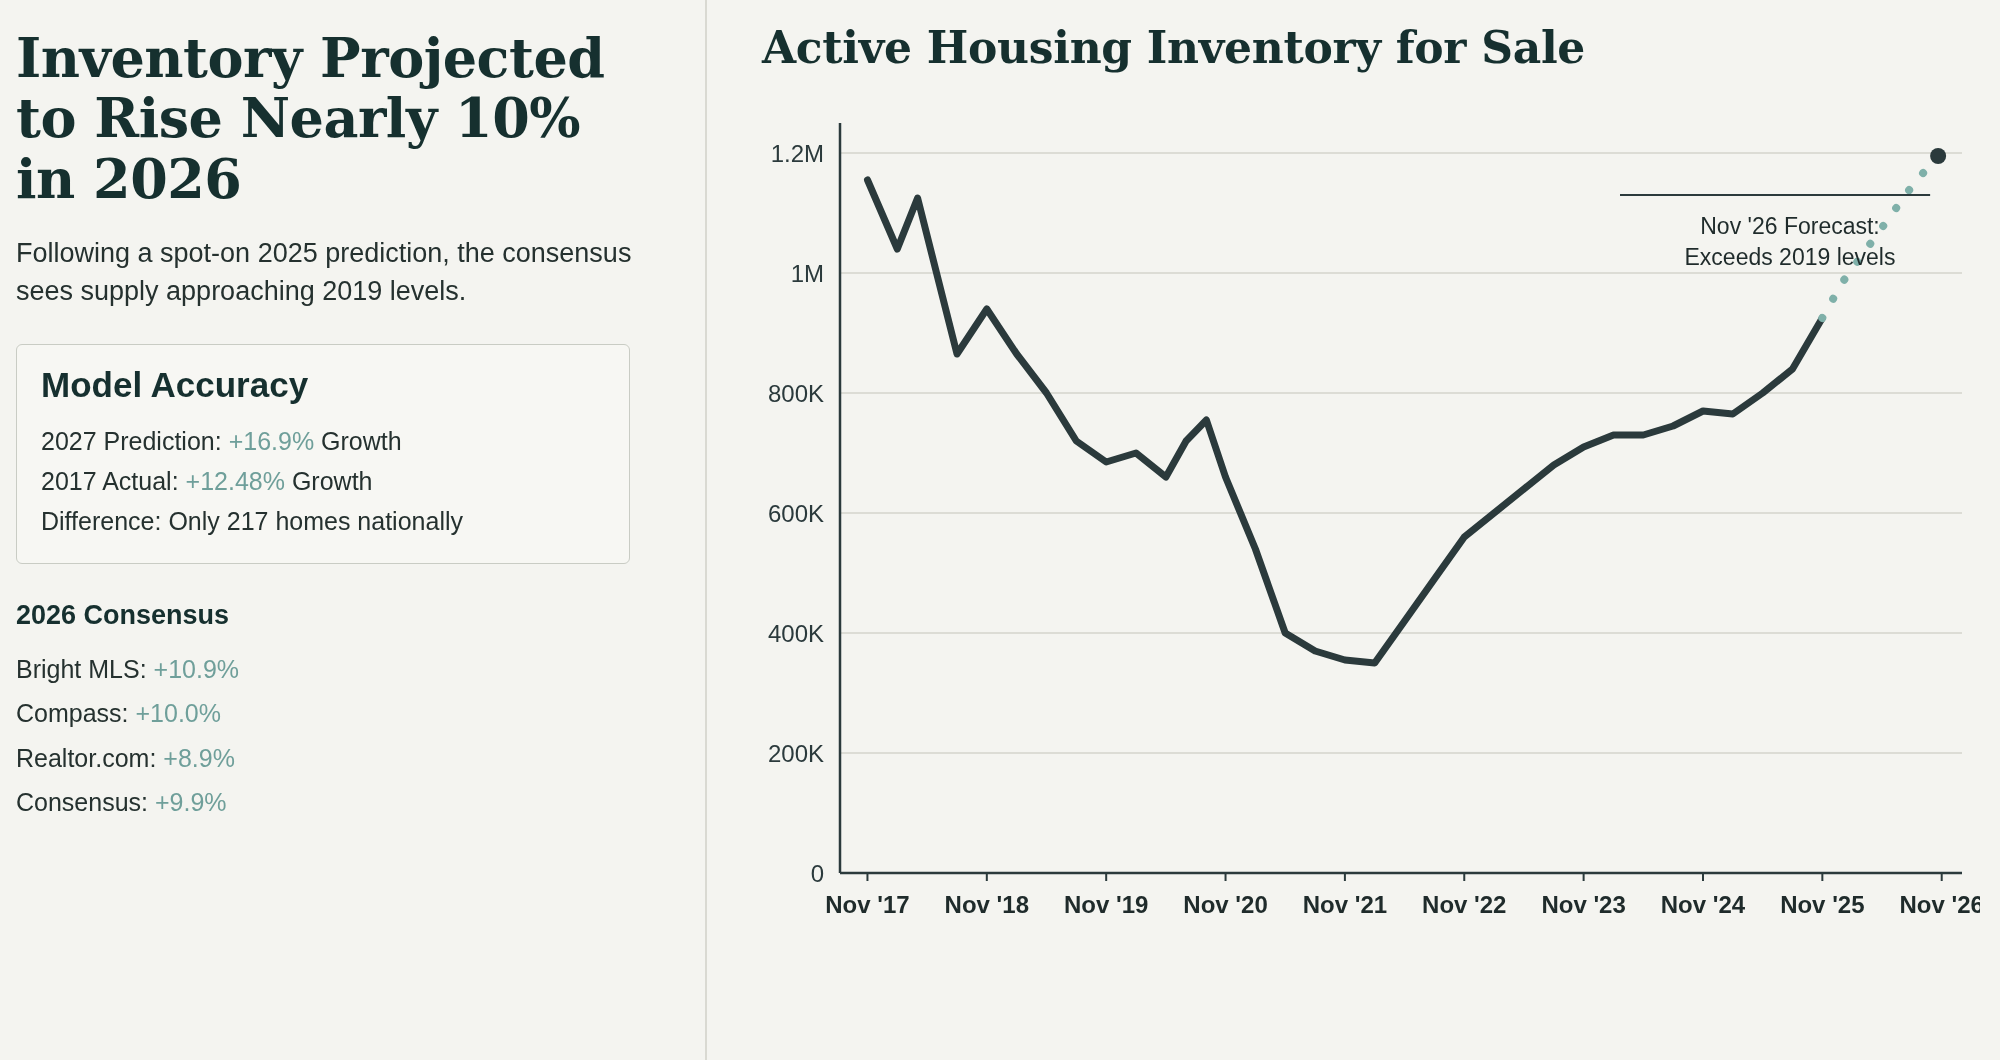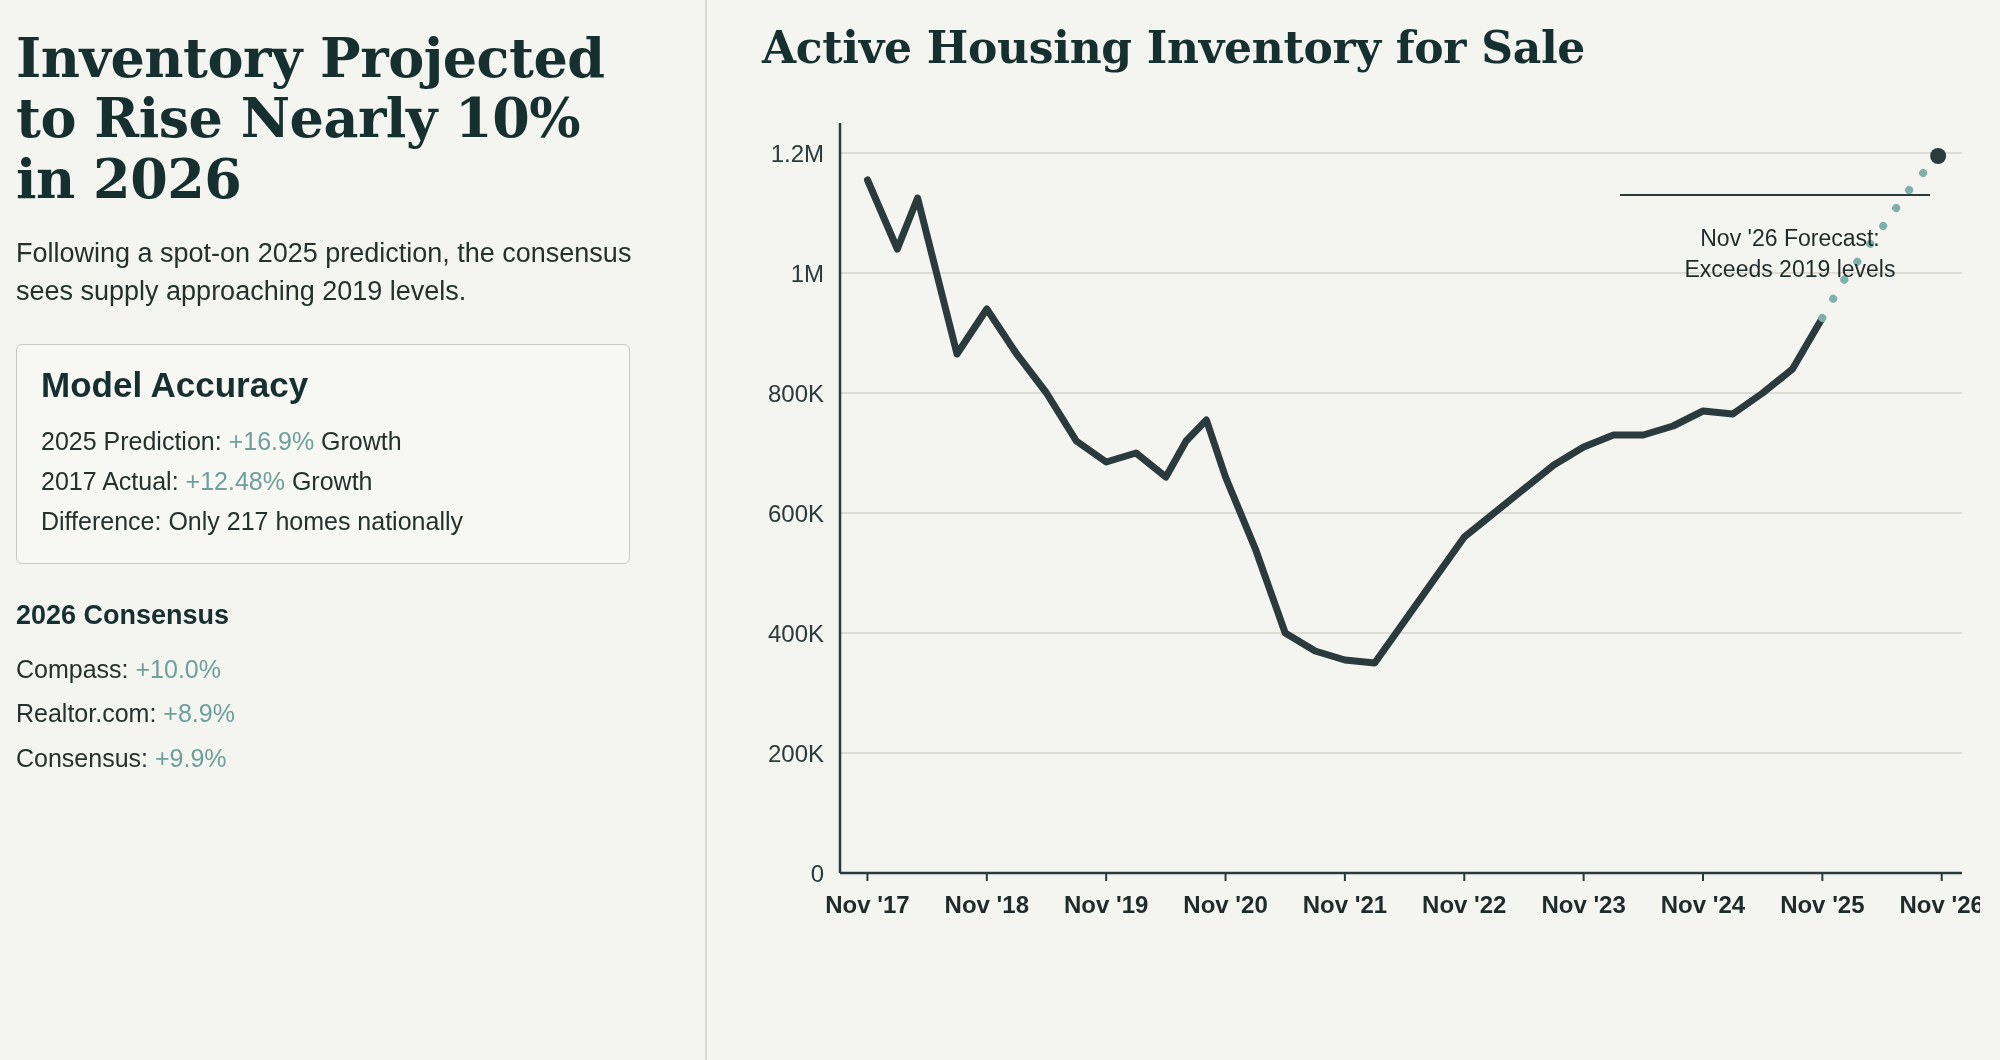--- a/index.html
+++ b/index.html
@@ -105,51 +105,54 @@
   }
   .chart-wrap {
     position: relative;
     width: 1230px;
     height: 900px;
   }
   svg { display: block; }
   .annotation {
     position: absolute;
     right: 40px;
-    top: 140px;
+    top: 128px;
     text-align: center;
     font-size: 23px;
     line-height: 1.35;
     color: #1f2b2b;
     width: 300px;
   }
 </style>
 </head>
 <body>
 
 <div class="page">
 
   <div class="left-panel">
     <h1 class="headline">Inventory Projected to Rise Nearly 10% in 2026</h1>
     <p class="subhead">Following a spot-on 2025 prediction, the consensus sees supply approaching 2019 levels.</p>
 
     <div class="accuracy-box">
       <div class="box-title">Model Accuracy</div>
       <div class="box-row">
-        <span>2025 Prediction: </span><span class="accent">+16.9%</span><span> Growth</span>
+        <span>2027 Prediction: </span><span class="accent">+16.9%</span><span> Growth</span>
       </div>
       <div class="box-row">
         <span>2017 Actual: </span><span class="accent">+12.48%</span><span> Growth</span>
       </div>
       <div class="box-row">
         <span>Difference: Only 217 homes nationally</span>
       </div>
     </div>
 
     <div class="consensus-title">2026 Consensus</div>
+    <div class="consensus-row">
+      <span>Bright MLS: </span><span class="accent">+10.9%</span>
+    </div>
     <div class="consensus-row">
       <span>Compass: </span><span class="accent">+10.0%</span>
     </div>
     <div class="consensus-row">
       <span>Realtor.com: </span><span class="accent">+8.9%</span>
     </div>
     <div class="consensus-row">
       <span>Consensus: </span><span class="accent">+9.9%</span>
     </div>
   </div>

